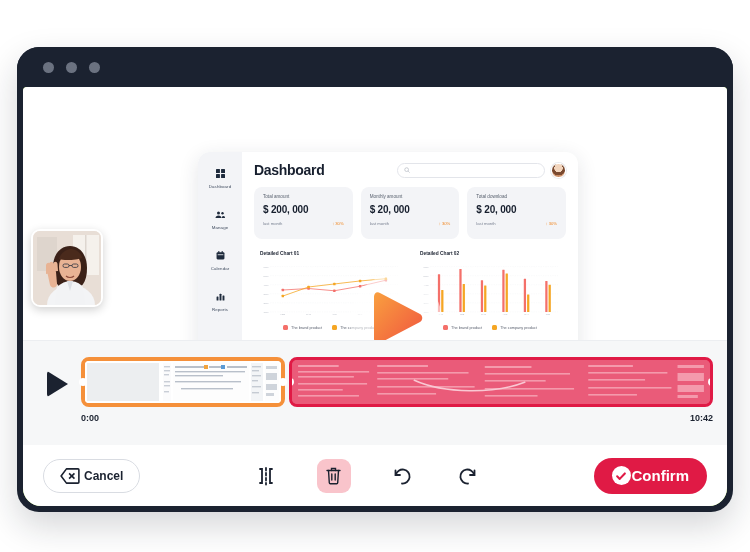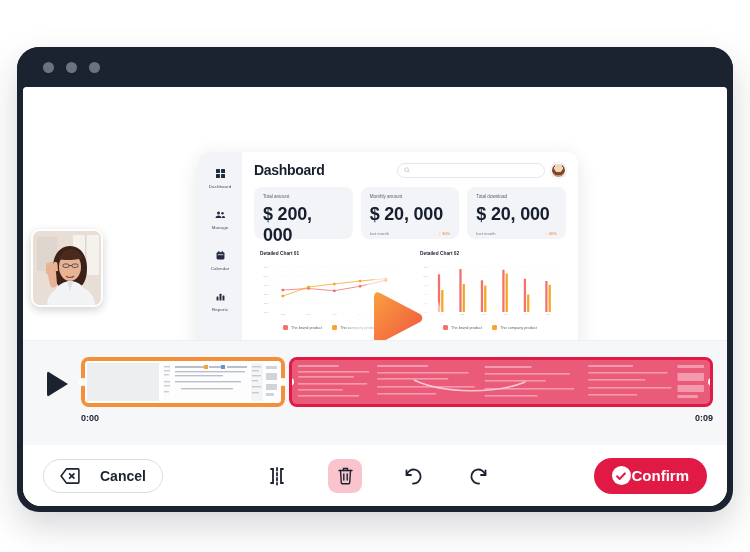--- a/index.html
+++ b/index.html
@@ -87,21 +87,21 @@
   }
 
   
   .cards { display: flex; gap: 8px; margin-top: 9px; }
   .card {
     flex: 1; height: 52px;
     background: #f3f4f7; border-radius: 8px;
     padding: 7px 9px;
   }
   .card-lbl { font-size: 4.6px; color: #58606e; }
-  .card-val { font-size: 18px; font-weight: 700; color: #171f2e; margin-top: 5px; letter-spacing: -.2px; }
+  .card-val { font-size: 10px; font-weight: 700; color: #171f2e; margin-top: 5px; letter-spacing: -.2px; }
   .card-foot { display: flex; justify-content: space-between; margin-top: 6px; }
   .card-foot span { font-size: 4.2px; color: #7b8393; }
   .up { color: #f0861f !important; }
 
   
   .charts { display: flex; gap: 8px; margin-top: 8px; }
   .chart {
     flex: 1; height: 95px;
     background: #fff; border-radius: 8px;
     padding: 4px 2px 2px 2px; position: relative;
@@ -176,25 +176,25 @@
 
   
   .toolbar {
     position: absolute; left: 0; top: 358px;
     width: 704px; height: 61px;
     background: #fff;
     display: flex; align-items: center;
     padding: 0 20px;
   }
   .btn-cancel {
-    display: flex; align-items: center; gap: 20px;
+    display: flex; align-items: center; gap: 4px;
     height: 34px; padding: 0 16px;
     border: 1.4px solid #d9dce2; border-radius: 18px;
     background: #fff; color: #1b2230;
-    font-size: 14px; font-weight: 700; cursor: pointer;
+    font-size: 12px; font-weight: 700; cursor: pointer;
   }
   .mid-tools { flex: 1; display: flex; align-items: center; justify-content: center; gap: 36px; }
   .tool { background: none; border: none; cursor: pointer; display: flex; align-items: center; justify-content: center; width: 30px; height: 30px; color: #1b2230; }
   .tool-trash {
     width: 34px; height: 34px; border-radius: 9px;
     background: #f9c4cb; color: #1b2230;
     border: none; cursor: pointer;
     display: flex; align-items: center; justify-content: center;
   }
   .btn-confirm {
@@ -526,21 +526,21 @@
             </g>
             <path d="M120 20c30 14 80 14 110 2" stroke="#f9c8d3" stroke-width="1.6" fill="none"></path>
           </svg>
           <span class="handle h-l"></span>
           <span class="handle h-r"></span>
         </div>
       </div>
 
       <div class="times">
         <span>0:00</span>
-        <span>0:09</span>
+        <span>10:42</span>
       </div>
     </div>
 
     <div class="toolbar">
       <button class="btn-cancel">
         <svg width="20" height="16" viewBox="0 0 22 18" fill="none" stroke="#1b2230" stroke-width="1.8">
           <path d="M7 1h13a1 1 0 011 1v14a1 1 0 01-1 1H7L1 9z" stroke-linejoin="round"></path>
           <line x1="10" y1="6" x2="16" y2="12"></line>
             <line x1="16" y1="6" x2="10" y2="12"></line>
         </svg>

